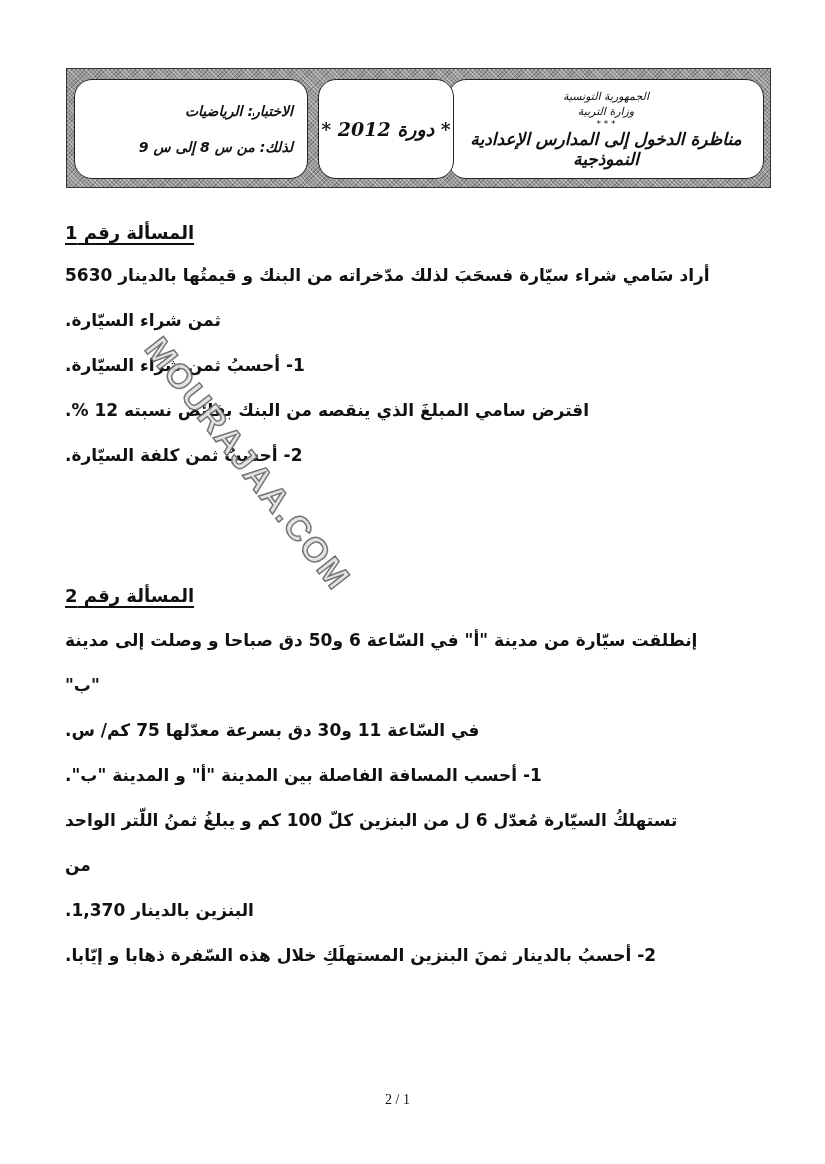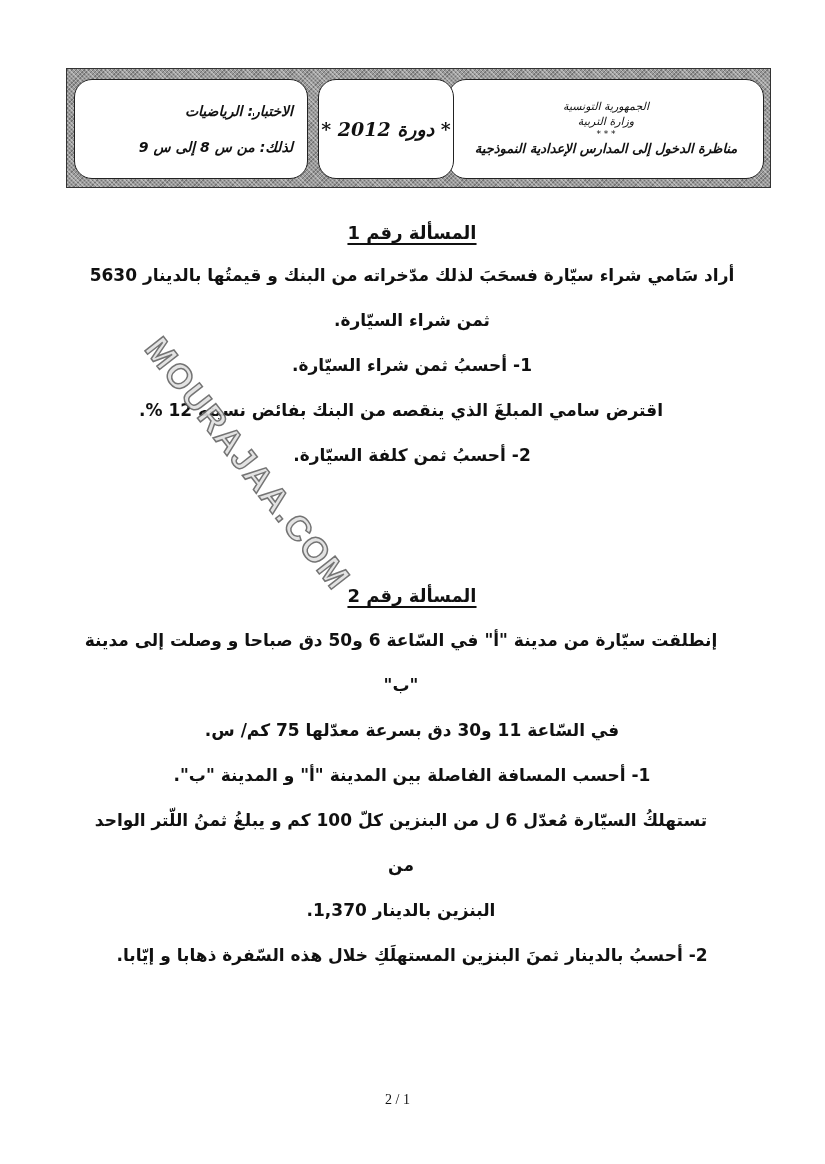--- a/index.html
+++ b/index.html
@@ -20,26 +20,26 @@
     position: absolute; background: #fff; border: 1.5px solid #222;
     border-radius: 18px; box-sizing: border-box;
     display: flex; flex-direction: column; justify-content: center;
     direction: rtl; text-align: center; font-style: italic;
   }
   .hbox.right { left: 381px; top: 10px; width: 316px; height: 100px; align-items: center; }
   .hbox.mid   { left: 243px; top: 10px; width: 136px; height: 100px; margin-left: 8px; }
   .hbox.left  { left: 7px;   top: 10px; width: 234px; height: 100px; }
   .rep-line { font-family: "DejaVu Serif", serif; font-size: 11px; line-height: 15px; }
   .stars { font-size: 9px; line-height: 10px; }
-  .contest { font-weight: bold; font-size: 13px; line-height: 20px; }
+  .contest { font-weight: bold; font-size: 17px; line-height: 20px; }
   .session { font-family: "DejaVu Serif", serif; font-weight: bold; font-size: 19px; }
   .left-line { text-align: right; padding-right: 14px; font-weight: bold; font-size: 14px; line-height: 36px; }
   .left-line .lbl { text-decoration: underline; text-decoration-thickness: 3px; text-underline-offset: -3px; }
 
-  .content { position: absolute; left: 80px; width: 664px; direction: rtl; text-align: center; }
+  .content { position: absolute; left: 65px; width: 664px; direction: rtl; text-align: left; }
   .problem-title {
     font-weight: bold; font-size: 18px; text-decoration: underline;
     text-underline-offset: 4px; text-decoration-thickness: 2px;
     display: inline-block;
   }
   .para { font-weight: bold; font-size: 17px; line-height: 45px; margin: 0; }
   .indent { padding-right: 22px; }
   .frac {
     display: inline-flex; flex-direction: column; align-items: center;
     vertical-align: middle; font-family: "DejaVu Serif", serif; font-weight: normal;

